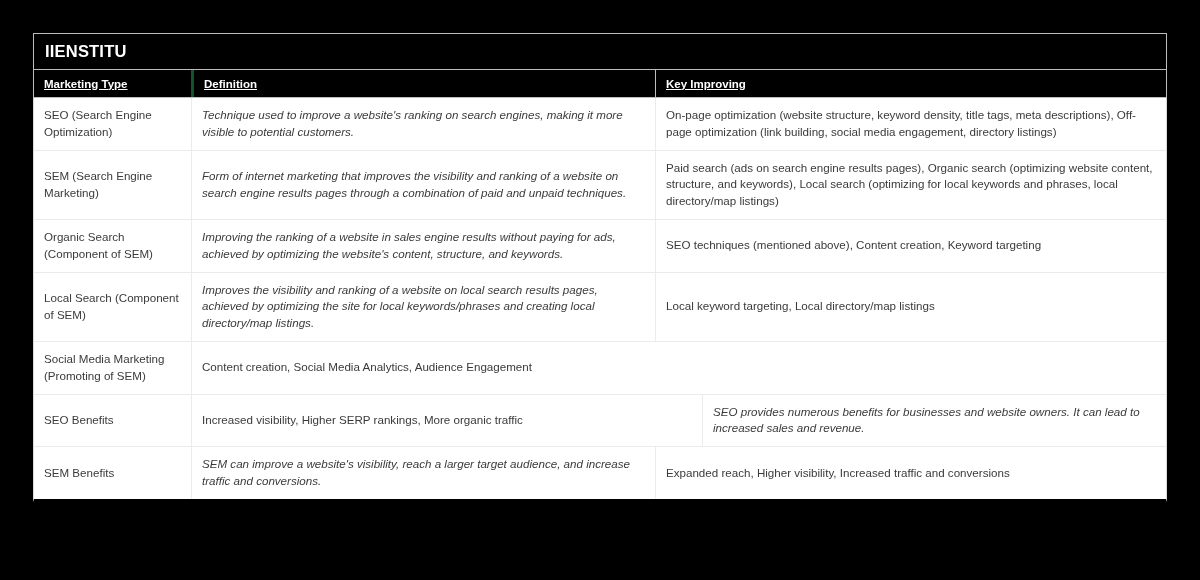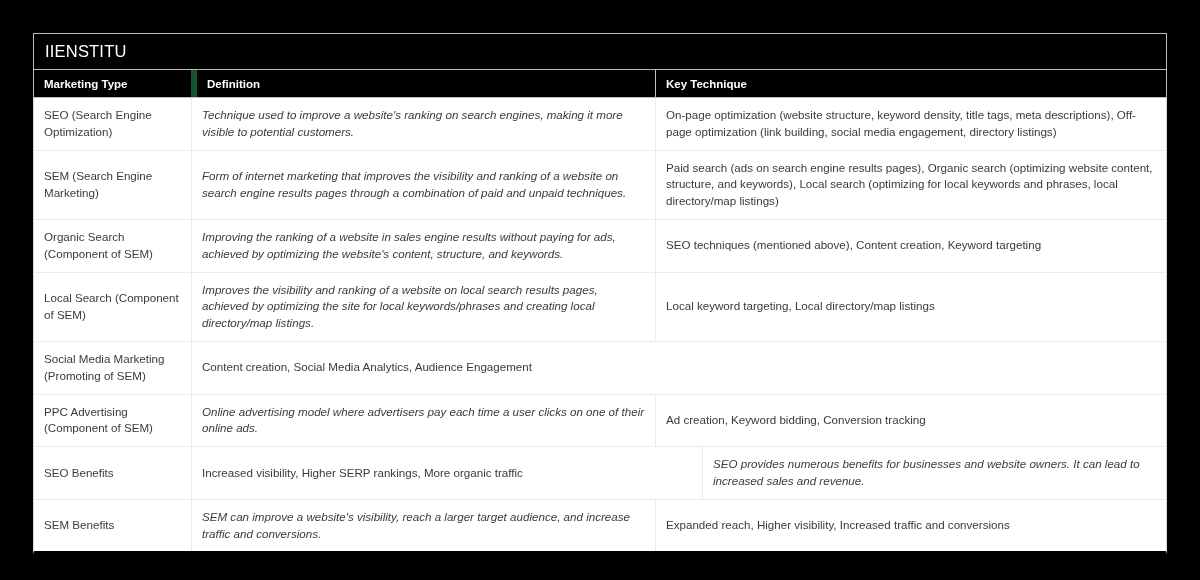--- a/index.html
+++ b/index.html
@@ -29,21 +29,21 @@
     background: #000000;
     border: 1px solid #bdbdbd;
     box-sizing: border-box;
     display: flex;
     align-items: center;
     padding: 0 0 0 11px;
   }
   .brand-title {
     color: #ffffff;
     font-size: 16.5px;
-    font-weight: normal;
+    font-weight: bold;
     letter-spacing: 0.2px;
     line-height: 1;
     text-align: center;
   }
 
   
   .head-row {
     display: flex;
     height: 28px;
     background: #000000;
@@ -54,23 +54,24 @@
   }
   .head-cell {
     display: flex;
     align-items: center;
     box-sizing: border-box;
     color: #ffffff;
     font-size: 11.5px;
     font-weight: bold;
     padding-left: 10px;
     background: #000000;
+    text-decoration: underline;
   }
   .head-cell.c1 { width: 157px; }
-  .head-cell.c2 { width: 464px; border-left: 6px solid #14532d; }
+  .head-cell.c2 { width: 464px; border-left: 3px solid #14532d; }
   .head-cell.c3 { flex: 1;      border-left: 1px solid #bdbdbd; }
 
   
   .body-wrap {
     border-left: 1px solid #d9d9d9;
     border-right: 1px solid #d9d9d9;
     border-bottom: 3px solid #000000;
     box-sizing: border-box;
     background: #ffffff;
   }
@@ -101,21 +102,21 @@
 
 <div class="table-frame">
 
   <div class="title-bar">
     <span class="brand-title">IIENSTITU</span>
   </div>
 
   <div class="head-row">
     <div class="head-cell c1">Marketing Type</div>
     <div class="head-cell c2">Definition</div>
-    <div class="head-cell c3">Key Technique</div>
+    <div class="head-cell c3">Key Improving</div>
   </div>
 
   <div class="body-wrap">
 
     <div class="row">
       <div class="cell c1">SEO (Search Engine Optimization)</div>
       <div class="cell c2">Technique used to improve a website's ranking on search engines, making it more visible to potential customers.</div>
       <div class="cell c3">On-page optimization (website structure, keyword density, title tags, meta descriptions), Off-page optimization (link building, social media engagement, directory listings)</div>
     </div>
 
@@ -136,25 +137,20 @@
       <div class="cell c1">Local Search (Component of SEM)</div>
       <div class="cell c2">Improves the visibility and ranking of a website on local search results pages, achieved by optimizing the site for local keywords/phrases and creating local directory/map listings.</div>
       <div class="cell c3">Local keyword targeting, Local directory/map listings</div>
     </div>
 
     <div class="row">
       <div class="cell c1">Social Media Marketing (Promoting of SEM)</div>
       <div class="cell c3">Content creation, Social Media Analytics, Audience Engagement</div>
     </div>
 
-    <div class="row">
-      <div class="cell c1">PPC Advertising (Component of SEM)</div>
-      <div class="cell c2">Online advertising model where advertisers pay each time a user clicks on one of their online ads.</div>
-      <div class="cell c3">Ad creation, Keyword bidding, Conversion tracking</div>
-    </div>
 
     <div class="row">
       <div class="cell c1">SEO Benefits</div>
       <div class="cell c3">Increased visibility, Higher SERP rankings, More organic traffic</div>
       <div class="cell c2">SEO provides numerous benefits for businesses and website owners. It can lead to increased sales and revenue.</div>
     </div>
 
     <div class="row">
       <div class="cell c1">SEM Benefits</div>
       <div class="cell c2">SEM can improve a website's visibility, reach a larger target audience, and increase traffic and conversions.</div>

